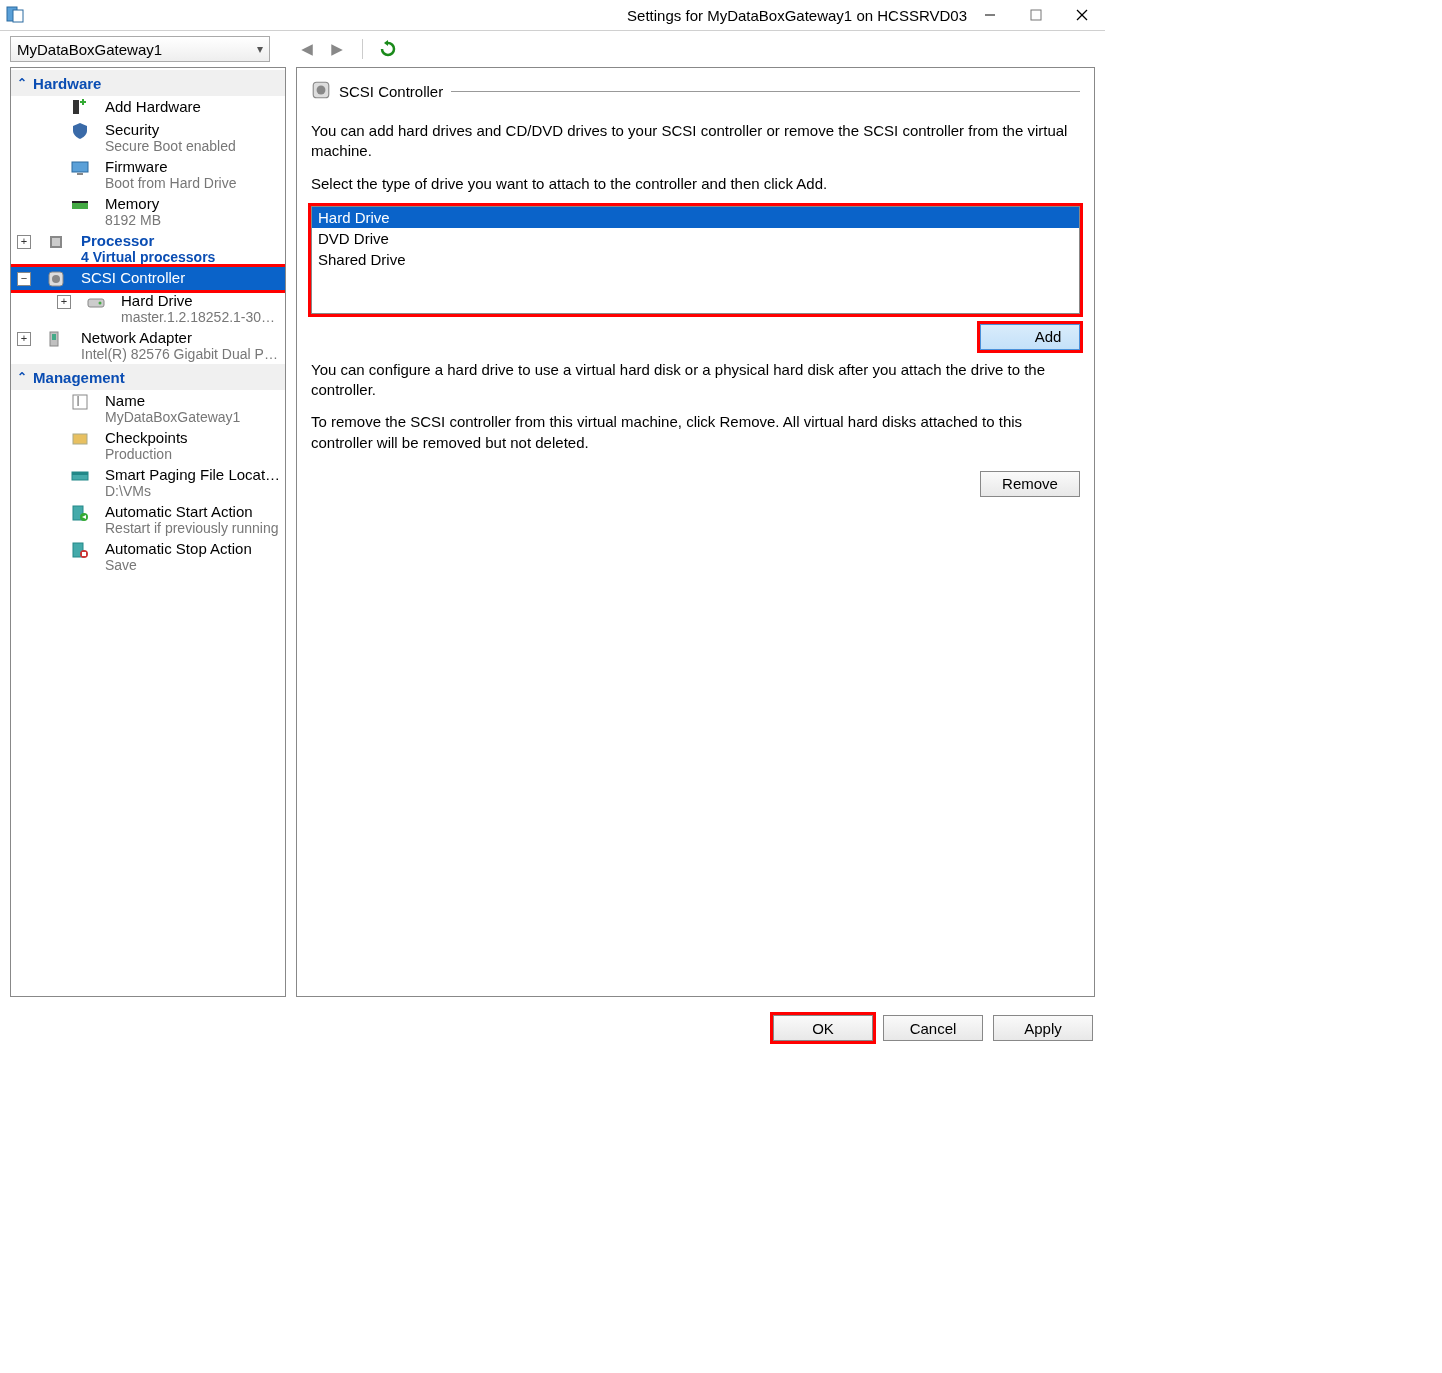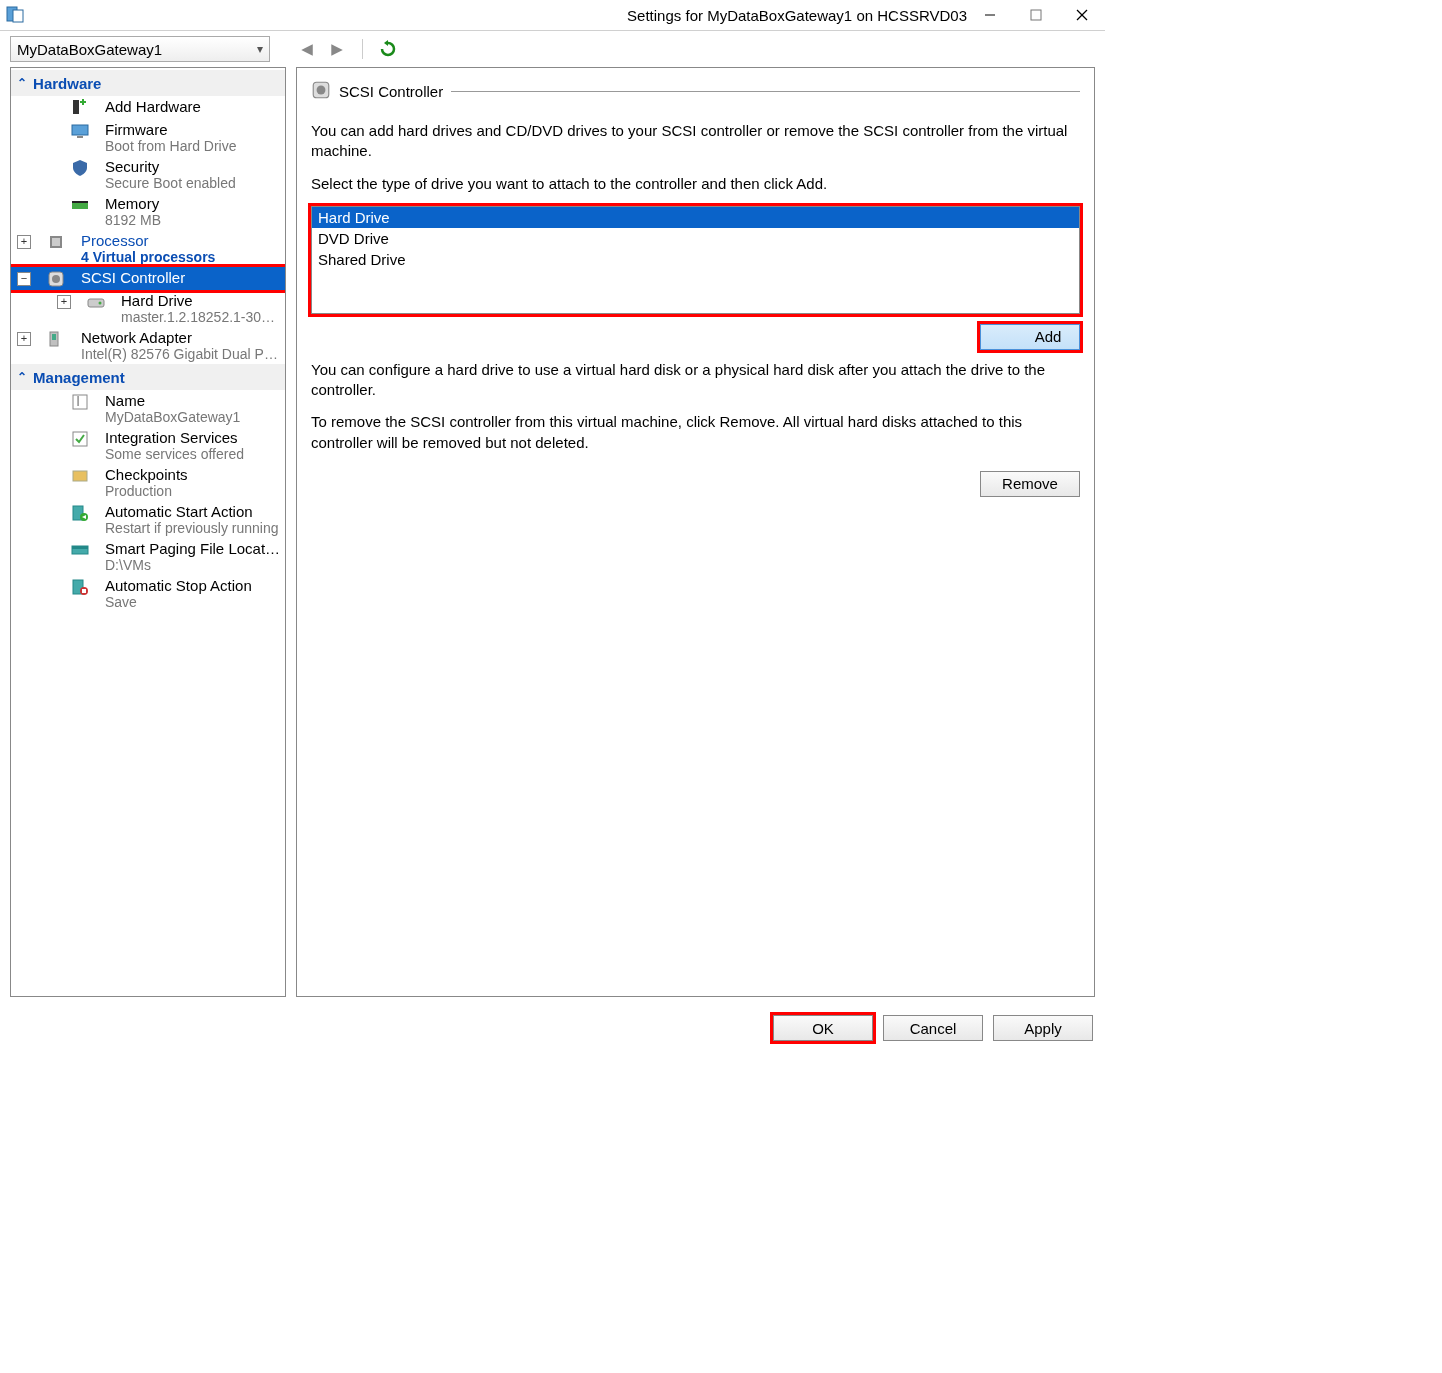--- a/index.html
+++ b/index.html
@@ -30,21 +30,21 @@
 .section-header .arrow { font-size: 12px; }
 .tree-item { display: flex; align-items: flex-start; min-height: 22px; padding: 2px 4px 2px 6px; gap: 16px; position: relative; }
 .tree-item.selected { background: #0a63c9; color: #fff; }
 .tree-item .expand { width: 14px; height: 14px; border: 1px solid #888; font-size: 11px; line-height: 11px; text-align: center; color: #333; background: #fff; margin-top: 3px; flex-shrink: 0; }
 .tree-item .expand.blank { border: none; background: none; }
 .tree-item .icon { width: 18px; height: 18px; flex-shrink: 0; display: flex; align-items: center; justify-content: center; margin-top: 1px; }
 .tree-item .col { display: flex; flex-direction: column; min-width: 0; }
 .tree-item .label { color: #000; white-space: nowrap; overflow: hidden; text-overflow: ellipsis; }
 .tree-item.selected .label { color: #fff; }
 .tree-item .sub { color: #777; font-size: 14px; white-space: nowrap; overflow: hidden; text-overflow: ellipsis; }
-.tree-item .bluebold { color: #0a4db3; font-weight: normal; }
+.tree-item .bluebold { color: #0a4db3; font-weight: bold; }
 .indent1 { padding-left: 30px; }
 .indent2 { padding-left: 46px; }
 
 .highlight-red { box-shadow: 0 0 0 3px #f00; position: relative; z-index: 5; }
 
 
 .rp-header { display: flex; align-items: center; gap: 8px; margin-bottom: 12px; }
 .rp-header .line { flex: 1; height: 1px; background: #999; }
 .rp-para { margin: 6px 0; color: #000; line-height: 1.35; }
 .drive-list { border: 1px solid #888; height: 108px; margin: 6px 0; background: #fff; }
@@ -125,40 +125,40 @@
           </span>
         <div class="col">
             <span class="label">Add Hardware</span>
           </div>
       </div>
 
       <div class="tree-item indent1">
         <span class="expand blank"></span>
         <span class="icon">
             <svg viewBox="0 0 18 18">
+              <path d="M9 1 L16 4 V9 C16 14 9 17 9 17 C9 17 2 14 2 9 V4 Z" fill="#3a6aa8"></path>
+            </svg>
+          </span>
+        <div class="col">
+            <span class="label">Security</span>
+            <span class="sub">Secure Boot enabled</span>
+          </div>
+      </div>
+
+      <div class="tree-item indent1">
+        <span class="expand blank"></span>
+        <span class="icon">
+            <svg viewBox="0 0 18 18">
               <rect x="1" y="3" width="16" height="10" fill="#5aa0d8" stroke="#2a6aa0"></rect>
               <rect x="6" y="14" width="6" height="2" fill="#888"></rect>
             </svg>
           </span>
         <div class="col">
             <span class="label">Firmware</span>
             <span class="sub">Boot from Hard Drive</span>
-          </div>
-      </div>
-
-      <div class="tree-item indent1">
-        <span class="expand blank"></span>
-        <span class="icon">
-            <svg viewBox="0 0 18 18">
-              <path d="M9 1 L16 4 V9 C16 14 9 17 9 17 C9 17 2 14 2 9 V4 Z" fill="#3a6aa8"></path>
-            </svg>
-          </span>
-        <div class="col">
-            <span class="label">Security</span>
-            <span class="sub">Secure Boot enabled</span>
           </div>
       </div>
 
       <div class="tree-item indent1">
         <span class="expand blank"></span>
         <span class="icon">
             <svg viewBox="0 0 18 18">
               <rect x="1" y="5" width="16" height="8" fill="#4a4"></rect>
               <rect x="1" y="5" width="16" height="2" fill="#222"></rect>
             </svg>
@@ -236,73 +236,60 @@
               <rect x="2" y="2" width="14" height="14" fill="#fff" stroke="#888"></rect>
               <text x="5" y="13" font-size="10" fill="#888">I</text>
             </svg>
           </span>
         <div class="col">
             <span class="label">Name</span>
             <span class="sub">MyDataBoxGateway1</span>
           </div>
       </div>
 
-      <div class="tree-item indent1">
-        <span class="expand blank"></span>
-        <span class="icon">
-            <svg viewBox="0 0 18 18">
-              <rect x="2" y="2" width="14" height="14" fill="#fff" stroke="#888"></rect>
-              <path d="M5 9 L8 12 L13 5" stroke="#4a4" fill="none" stroke-width="2"></path>
-            </svg>
-          </span>
-        <div class="col">
-            <span class="label">Integration Services</span>
-            <span class="sub">Some services offered</span>
-          </div>
-      </div>
 
       <div class="tree-item indent1">
         <span class="expand blank"></span>
         <span class="icon">
             <svg viewBox="0 0 18 18">
               <rect x="2" y="4" width="14" height="10" fill="#e8c060" stroke="#aa8"></rect>
             </svg>
           </span>
         <div class="col">
             <span class="label">Checkpoints</span>
             <span class="sub">Production</span>
+          </div>
+      </div>
+
+      <div class="tree-item indent1">
+        <span class="expand blank"></span>
+        <span class="icon">
+            <svg viewBox="0 0 18 18">
+              <rect x="1" y="5" width="16" height="8" fill="#4aa" stroke="#288"></rect>
+              <rect x="1" y="5" width="16" height="3" fill="#288"></rect>
+            </svg>
+          </span>
+        <div class="col">
+            <span class="label">Smart Paging File Location</span>
+            <span class="sub">D:\VMs</span>
           </div>
       </div>
 
       <div class="tree-item indent1">
         <span class="expand blank"></span>
         <span class="icon">
             <svg viewBox="0 0 18 18">
               <rect x="2" y="2" width="10" height="14" fill="#4aa" stroke="#288"></rect>
               <circle cx="13" cy="13" r="4" fill="#3a3"></circle>
               <polygon points="11,13 15,11 15,15" fill="#fff"></polygon>
             </svg>
           </span>
         <div class="col">
             <span class="label">Automatic Start Action</span>
             <span class="sub">Restart if previously running</span>
-          </div>
-      </div>
-
-      <div class="tree-item indent1">
-        <span class="expand blank"></span>
-        <span class="icon">
-            <svg viewBox="0 0 18 18">
-              <rect x="1" y="5" width="16" height="8" fill="#4aa" stroke="#288"></rect>
-              <rect x="1" y="5" width="16" height="3" fill="#288"></rect>
-            </svg>
-          </span>
-        <div class="col">
-            <span class="label">Smart Paging File Location</span>
-            <span class="sub">D:\VMs</span>
           </div>
       </div>
 
       <div class="tree-item indent1">
         <span class="expand blank"></span>
         <span class="icon">
             <svg viewBox="0 0 18 18">
               <rect x="2" y="2" width="10" height="14" fill="#4aa" stroke="#288"></rect>
               <circle cx="13" cy="13" r="4" fill="#c33"></circle>
               <rect x="11" y="11" width="4" height="4" fill="#fff"></rect>

